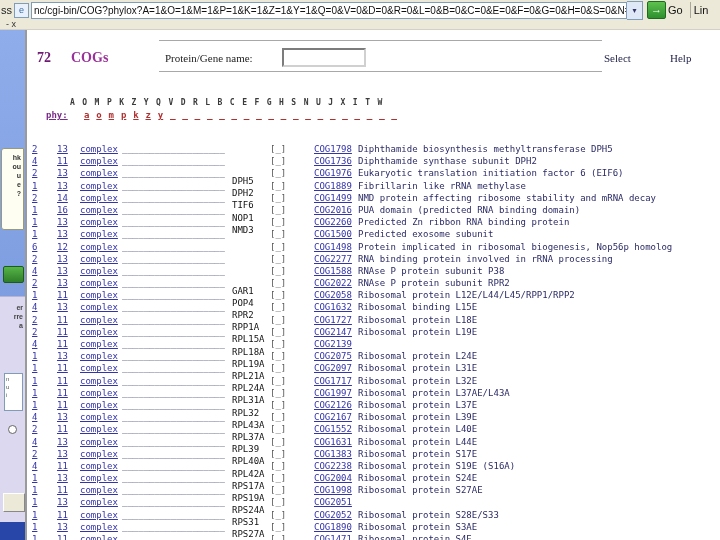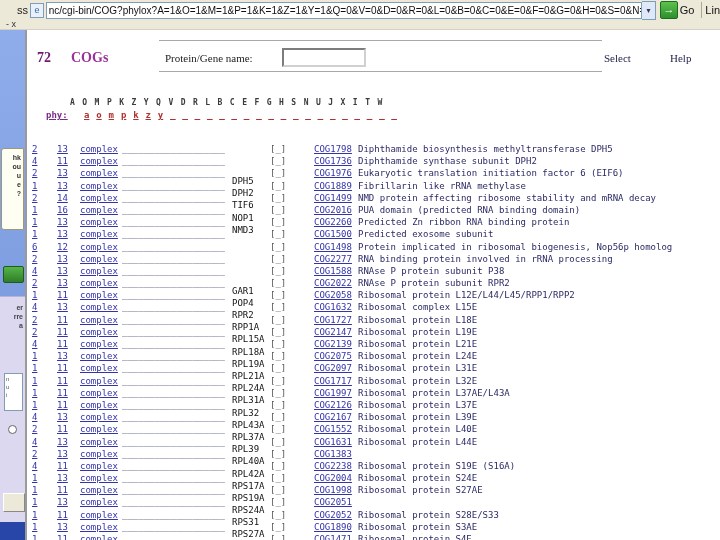--- a/index.html
+++ b/index.html
@@ -1,21 +1,21 @@
 <!DOCTYPE html>
 <html><head>
 <meta charset="utf-8">
 <style>
   html,body{margin:0;padding:0;}
   body{width:720px;height:540px;overflow:hidden;position:relative;background:#fff;
        font-family:"Liberation Sans",sans-serif;}
   
   .addr-bar{position:absolute;left:0;top:0;width:720px;height:20px;background:#ece9d8;
             border-bottom:1px solid #aca899;display:flex;align-items:center;font-size:11px;}
-  .addr-label{color:#222;padding:0 2px 0 1px;font-size:11px;margin-left:16px;}
+  .addr-label{color:#222;padding:0 2px 0 1px;font-size:11px;}
   .page-icon{width:13px;height:13px;background:#e8f0fc;border:1px solid #7f9db9;margin-right:2px;
              display:flex;align-items:center;justify-content:center;font-size:9px;color:#3a6ea5;}
   .url-field{flex:0 0 592px;height:15px;background:#fff;border:1px solid #7f9db9;
              font-size:10px;color:#111;white-space:nowrap;overflow:hidden;display:flex;align-items:center;
              padding-left:2px;font-family:"Liberation Sans",sans-serif;}
   .url-drop{width:15px;height:17px;background:#dfe8f6;border:1px solid #7f9db9;border-left:none;
             font-size:8px;color:#336;display:flex;align-items:center;justify-content:center;}
   .go-btn{width:17px;height:16px;background:linear-gradient(#5cc24e,#2e8f2e);border:1px solid #1d6b1d;
           border-radius:2px;color:#fff;font-size:11px;line-height:14px;text-align:center;margin:0 2px 0 4px;}
   .go-label{font-size:11px;color:#111;margin-right:4px;}
@@ -331,21 +331,21 @@
     <span class="c-desc">Ribosomal protein L12E/L44/L45/RPP1/RPP2</span>
   </div>
       <div class="trow">
     <a class="c-m" href="#">4</a>
     <a class="c-n" href="#">13</a>
     <a class="c-cx" href="#">complex</a>
     <span class="c-pat">___________________</span>
     <span class="c-gene">RPL15A</span>
     <span class="c-cb">[_]</span>
     <a class="c-cog" href="#">COG1632</a>
-    <span class="c-desc">Ribosomal complex L15E</span>
+    <span class="c-desc">Ribosomal binding L15E</span>
   </div>
       <div class="trow">
     <a class="c-m" href="#">2</a>
     <a class="c-n" href="#">11</a>
     <a class="c-cx" href="#">complex</a>
     <span class="c-pat">___________________</span>
     <span class="c-gene">RPL18A</span>
     <span class="c-cb">[_]</span>
     <a class="c-cog" href="#">COG1727</a>
     <span class="c-desc">Ribosomal protein L18E</span>
@@ -361,21 +361,20 @@
     <span class="c-desc">Ribosomal protein L19E</span>
   </div>
       <div class="trow">
     <a class="c-m" href="#">4</a>
     <a class="c-n" href="#">11</a>
     <a class="c-cx" href="#">complex</a>
     <span class="c-pat">___________________</span>
     <span class="c-gene">RPL21A</span>
     <span class="c-cb">[_]</span>
     <a class="c-cog" href="#">COG2139</a>
-    <span class="c-desc">Ribosomal protein L21E</span>
   </div>
       <div class="trow">
     <a class="c-m" href="#">1</a>
     <a class="c-n" href="#">13</a>
     <a class="c-cx" href="#">complex</a>
     <span class="c-pat">___________________</span>
     <span class="c-gene">RPL24A</span>
     <span class="c-cb">[_]</span>
     <a class="c-cog" href="#">COG2075</a>
     <span class="c-desc">Ribosomal protein L24E</span>
@@ -451,20 +450,21 @@
     <span class="c-desc">Ribosomal protein L44E</span>
   </div>
       <div class="trow">
     <a class="c-m" href="#">2</a>
     <a class="c-n" href="#">13</a>
     <a class="c-cx" href="#">complex</a>
     <span class="c-pat">___________________</span>
     <span class="c-gene">RPS17A</span>
     <span class="c-cb">[_]</span>
     <a class="c-cog" href="#">COG1383</a>
+    <span class="c-desc">Ribosomal protein S17E</span>
   </div>
       <div class="trow">
     <a class="c-m" href="#">4</a>
     <a class="c-n" href="#">11</a>
     <a class="c-cx" href="#">complex</a>
     <span class="c-pat">___________________</span>
     <span class="c-gene">RPS19A</span>
     <span class="c-cb">[_]</span>
     <a class="c-cog" href="#">COG2238</a>
     <span class="c-desc">Ribosomal protein S19E (S16A)</span>

